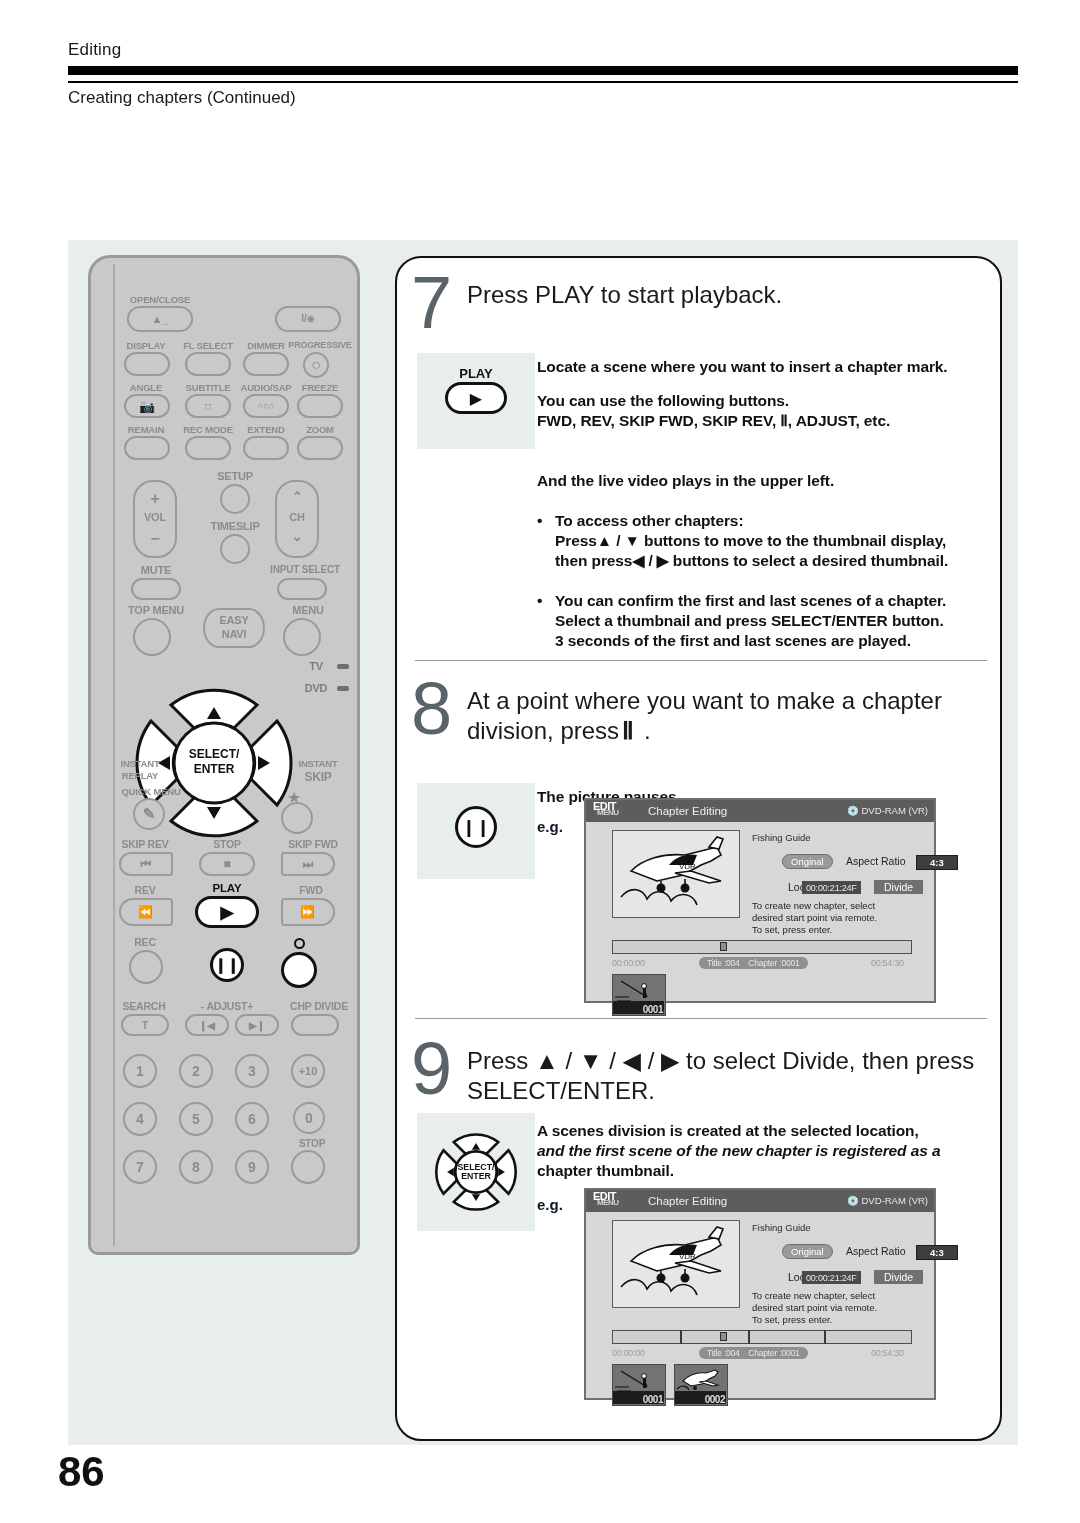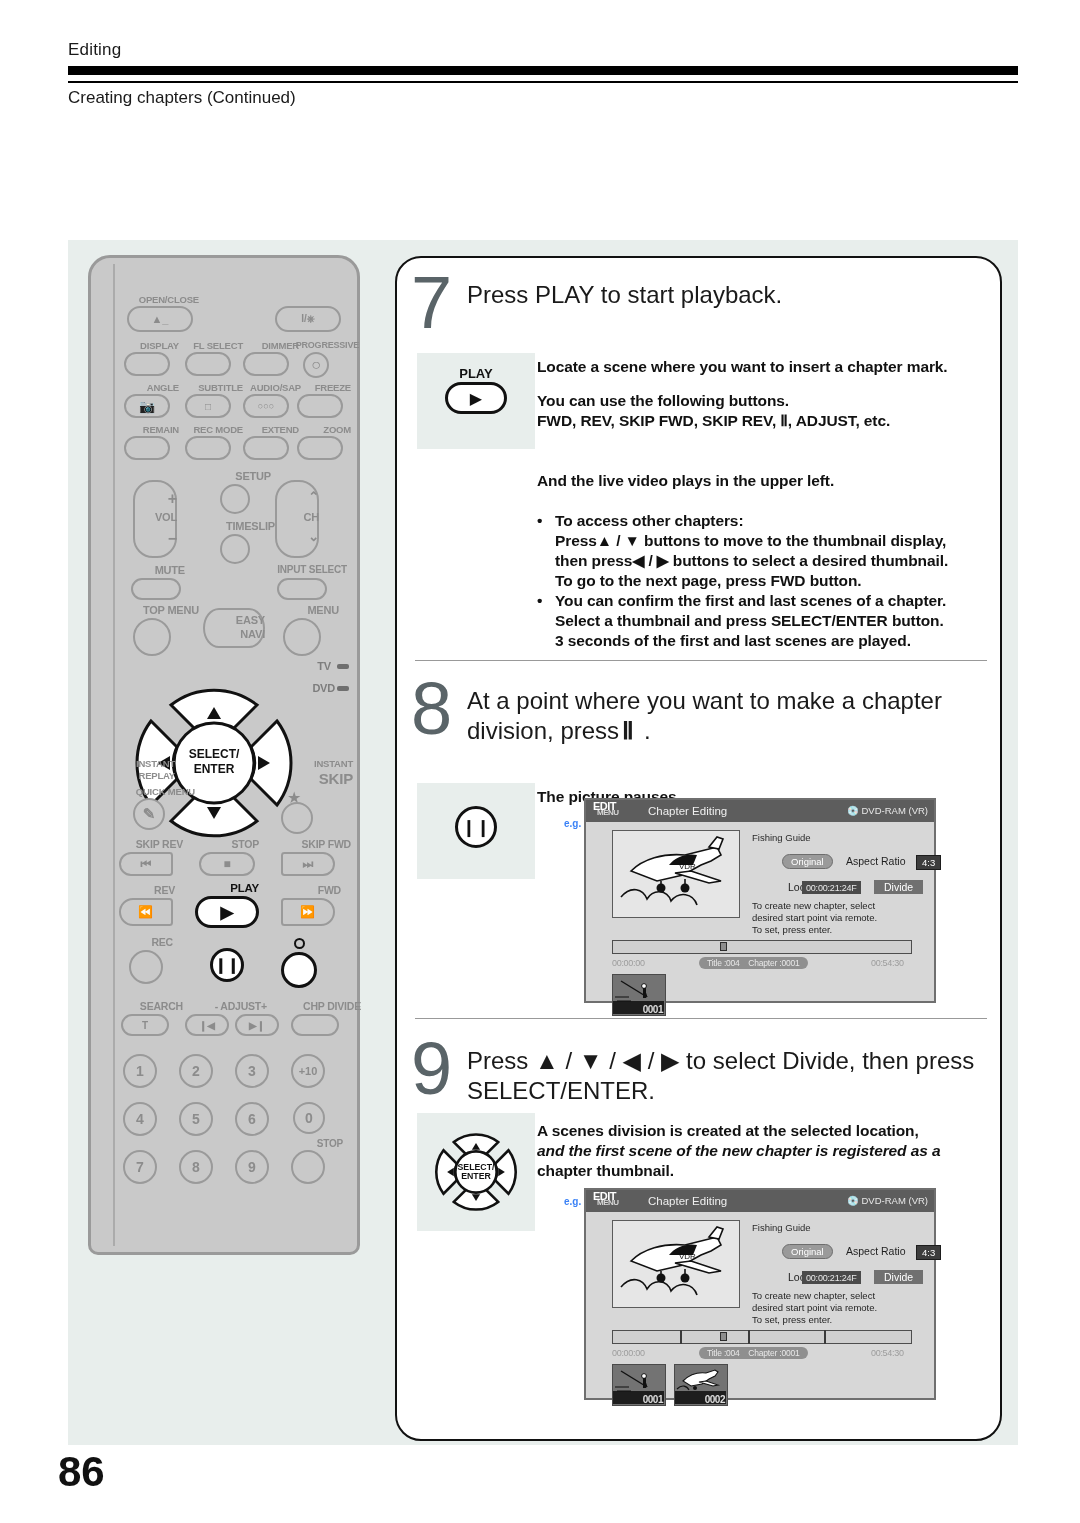--- a/index.html
+++ b/index.html
@@ -37,21 +37,21 @@
     position:absolute; left:88px; top:255px; width:272px; height:1000px;
     background:#c9c9c9; border:3px solid #9a9a9a;
     border-radius:22px 22px 10px 10px;
   }
   .remote-inner {
     position:absolute; left:22px; top:6px; right:6px; bottom:6px;
     border-left:2px solid #ababab;
   }
   .rbtn-lbl {
     position:absolute; font-size:9.5px; color:#8c8c8c; font-weight:700;
-    letter-spacing:-.2px; white-space:nowrap; text-align:right;
+    letter-spacing:-.2px; white-space:nowrap; text-align:center;
   }
   .rbtn {
     position:absolute; border:2.5px solid #9a9a9a; background:#c9c9c9;
   }
   .pill { border-radius:20px; }
   .circ { border-radius:50%; }
 
   .rbtn-on {
     background:#ffffff; border:3px solid #111;
   }
@@ -81,21 +81,21 @@
   .iconbox {
     position:absolute; background:#e8eeec;
   }
   .body-b {
     position:absolute; font-size:15.5px; font-weight:800; color:#111;
     line-height:1.36; letter-spacing:-.1px;
   }
   .divider {
     position:absolute; height:1px; background:#999;
   }
-  .eg { position:absolute; font-size:10px; font-weight:800; color:#3b82f6;margin-left:27px; }
+  .eg { position:absolute; font-size:15px; font-weight:800; color:#0f172a; }
 
   
   .tv {
     position:absolute; background:#d7d7d7; border:2px solid #6f6f6f;
     font-family:"Liberation Sans", sans-serif;
   }
   .tv-bar {
     position:absolute; left:0; top:0; right:0; height:22px; background:#5d5d5d;
   }
   .tv-editmenu {
@@ -109,21 +109,21 @@
     position:absolute; background:#e6e6e6; border:1.5px solid #5b5b5b;
   }
   .tv-prog { position:absolute; font-size:9.5px; color:#2a2a2a; }
   .tag-orig {
     position:absolute; background:#9a9a9a; color:#fff; font-size:9.5px;
     border-radius:9px; padding:1px 8px; border:1px solid #6d6d6d;
   }
   .tv-aspect { position:absolute; font-size:10.5px; color:#1f1f1f; }
   .tv-43 {
     position:absolute; background:#3d3d3d; color:#fff; font-size:9.5px;
-    padding:1px 5px; border:1px solid #1d1d1d;
+    padding:1px 13px; border:1px solid #1d1d1d;font-weight:bold;
   }
   .tv-loc { position:absolute; font-size:10.5px; color:#1f1f1f;padding-left:36px; }
   .tv-locval {
     position:absolute; background:#4a4a4a; color:#e9e9e9; font-size:9px;
     padding:1.5px 4px; letter-spacing:-.2px;
   }
   .tv-divide {
     position:absolute; background:#707070; color:#fff; font-size:10.5px;
     padding:1px 10px;
   }
@@ -255,21 +255,21 @@
     </div>
 
     <div class="rbtn-lbl" style="left:210px; top:402px; width:30px; font-size:11px; color:#7d7d7d;">TV</div>
     <div style="position:absolute; left:246px; top:406px; width:12px; height:5px; background:#6f6f6f; border-radius:2px;"></div>
     <div class="rbtn-lbl" style="left:206px; top:424px; width:38px; font-size:11px; color:#7d7d7d;">DVD</div>
     <div style="position:absolute; left:246px; top:428px; width:12px; height:5px; background:#6f6f6f; border-radius:2px;"></div>
 
     <div class="rbtn-lbl" style="left:14px; top:500px; width:70px; font-size:9.5px;">INSTANT</div>
     <div class="rbtn-lbl" style="left:14px; top:512px; width:70px; font-size:9.5px;">REPLAY</div>
     <div class="rbtn-lbl" style="left:192px; top:500px; width:70px; font-size:9.5px;">INSTANT</div>
-    <div class="rbtn-lbl" style="left:192px; top:512px; width:70px; font-size:15px;">SKIP</div>
+    <div class="rbtn-lbl" style="left:192px; top:512px; width:70px; font-size:12px;">SKIP</div>
     <div class="rbtn-lbl" style="left:16px; top:528px; width:88px; font-size:9.5px;">QUICK MENU</div>
     <div class="rbtn circ" style="left:42px; top:540px; width:32px; height:32px;">
       <span class="glyph" style="font-size:15px;">✎</span>
     </div>
     <div style="position:absolute; left:196px; top:530px; font-size:16px; color:#8c8c8c;">★</div>
     <div class="rbtn circ" style="left:190px; top:544px; width:32px; height:32px;"></div>
 
     <div class="rbtn-lbl" style="left:16px; top:580px; width:76px; font-size:10.5px;">SKIP REV</div>
     <div class="rbtn" style="left:28px; top:594px; width:54px; height:24px; border-radius:14px 4px 4px 14px;">
       <span class="glyph" style="font-size:12px;">⏮</span>
@@ -370,21 +370,20 @@
 
     <div class="body-b" style="left:140px; top:98px; width:470px;">Locate a scene where you want to insert a chapter mark.</div>
     <div class="body-b" style="left:140px; top:152px; width:470px;">FWD, REV, SKIP FWD, SKIP REV, Ⅱ, ADJUST, etc.</div>
     <div class="body-b" style="left:140px; top:132px; width:470px;">You can use the following buttons.</div>
     <div class="body-b" style="left:140px; top:212px; width:470px;">And the live video plays in the upper left.</div>
 
     <div class="body-b" style="left:140px; top:252px;">•</div>
     <div class="body-b" style="left:158px; top:252px; width:450px;">To access other chapters:</div>
     <div class="body-b" style="left:158px; top:272px; width:450px;">Press▲ / ▼ buttons to move to the thumbnail display,</div>
     <div class="body-b" style="left:158px; top:292px; width:450px;">then press◀ / ▶ buttons to select a desired thumbnail.</div>
-    <div class="body-b" style="left:158px; top:312px; width:450px;">To go to the next page, press FWD button.</div>
     <div class="body-b" style="left:140px; top:332px;">•</div>
     <div class="body-b" style="left:158px; top:332px; width:450px;">You can confirm the first and last scenes of a chapter.</div>
     <div class="body-b" style="left:158px; top:352px; width:450px;">Select a thumbnail and press SELECT/ENTER button.</div>
     <div class="body-b" style="left:158px; top:372px; width:450px;">3 seconds of the first and last scenes are played.</div>
 
     <div class="divider" style="left:18px; top:402px; width:572px;"></div>
 
     <div class="stepnum" style="left:14px; top:418px;">8</div>
     <div class="steptitle" style="left:70px; top:428px; width:520px;">At a point where you want to make a chapter</div>
     <div class="steptitle" style="left:70px; top:458px; width:200px;">division, press</div>

